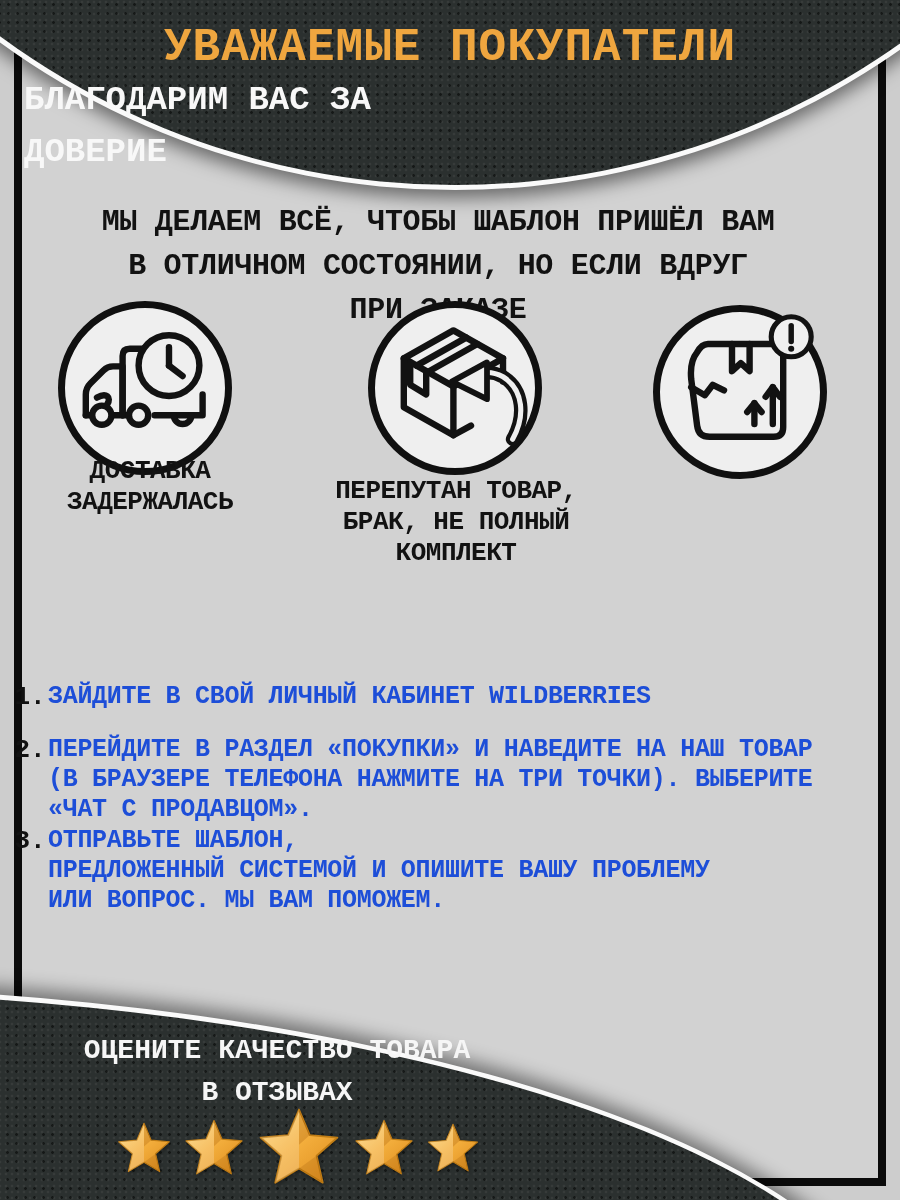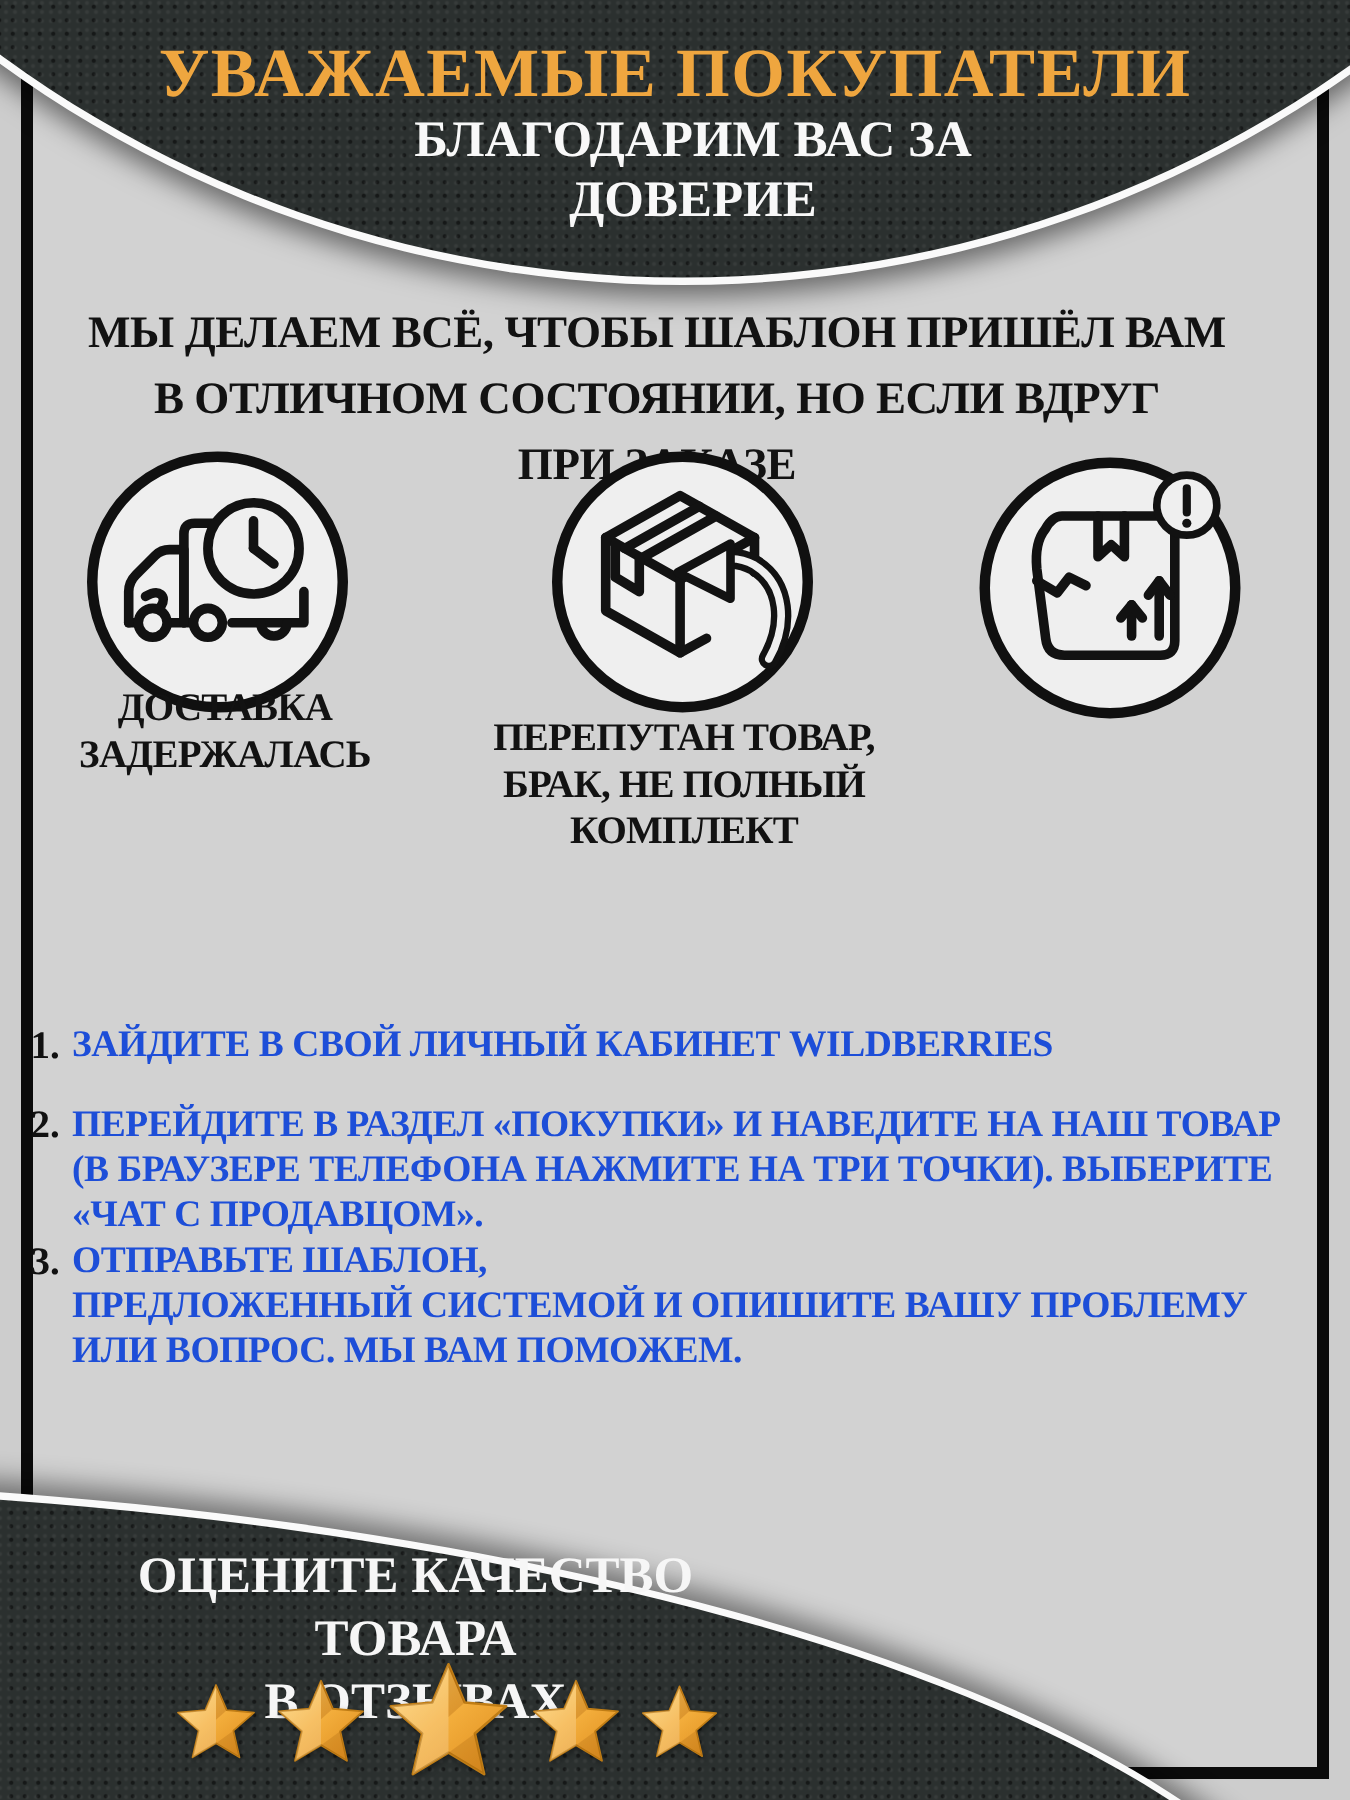--- a/index.html
+++ b/index.html
@@ -1,19 +1,19 @@
 <!DOCTYPE html>
 <html><head>
 <meta charset="utf-8">
 <style>
   html,body{margin:0;padding:0;background:#C6C6C6;}
   .canvas{
     position:relative;width:900px;height:1200px;overflow:hidden;
     background:#CDCDCD;
-    font-family:Liberation Serif, serif;font-weight:700;
+    font-family:Liberation Mono, monospace;font-weight:700;
   }
   
   .frame{
     position:absolute;left:14px;top:8px;width:872px;height:1178px;
     box-sizing:border-box;border:8px solid #0B0B0B;background:#D2D2D2;z-index:1;
   }
   
   .arc{
     position:absolute;border-radius:50%;
     background-color:#2B302F;
@@ -24,21 +24,21 @@
     border:5px solid #FAFAFA;z-index:2;
   }
   .arc-top{left:-310px;top:-1314px;width:1520px;height:1494px;box-shadow:0 8px 18px rgba(0,0,0,.5);}
   .arc-bottom{left:-1400px;top:986px;width:2300px;height:766px;box-shadow:0 -8px 18px rgba(0,0,0,.45);}
 
   .layer{position:absolute;inset:0;z-index:5;}
   .layer > *{position:absolute;}
   .prelines{white-space:pre-line;}
 
   .title{left:0;right:0;top:22px;text-align:center;color:#EFA63F;font-size:46px;letter-spacing:1px;}
-  .subtitle{left:24px;right:0;top:74px;text-align:center;color:#F8F8F8;font-size:34px;line-height:40px;}
+  .subtitle{left:24px;right:0;top:74px;color:#F8F8F8;font-size:34px;line-height:52px;}
 
   .intro{left:0;right:24px;top:200px;text-align:center;color:#121212;font-size:30px;line-height:44px;letter-spacing:-0.3px;}
 
   .circle{
     position:absolute;width:174px;height:174px;border-radius:50%;
     box-sizing:border-box;background:#EFEFEF;border:7px solid #101010;
   }
   .circle svg{position:absolute;inset:0;width:160px;height:160px;}
   .c1{left:58px;top:301px;}
   .c2{left:368px;top:301px;}
@@ -51,21 +51,21 @@
 
   .advice{left:0;right:40px;top:592px;text-align:center;color:#111;font-size:29px;line-height:31px;}
 
   .step{position:absolute;left:0;width:900px;}
   .step .num{position:absolute;left:12px;width:36px;text-align:center;font-size:26px;color:#111;}
   .step .txt{position:absolute;left:48px;width:812px;font-size:25px;line-height:30px;color:#1d4ed8;letter-spacing:-0.3px;}
   .st1{top:682px;}
   .st2{top:735px;}
   .st3{top:826px;}
 
-  .footer-heading{left:27px;top:1030px;width:500px;text-align:center;color:#F6F6F6;font-size:34px;line-height:42px;}
+  .footer-heading{left:27px;top:1030px;width:500px;text-align:center;color:#F6F6F6;font-size:28px;line-height:42px;}
 
   .stars{left:108px;top:1104px;width:380px;height:92px;display:flex;align-items:center;justify-content:center;gap:9px;}
   .star{display:block;filter:drop-shadow(1px 2px 2px rgba(0,0,0,.35));}
   .s1{width:58px;height:58px;}
   .s2{width:64px;height:64px;}
   .s3{width:88px;height:88px;}
   .s4{width:64px;height:64px;}
   .s5{width:56px;height:56px;}
 
   .lineart{fill:none;stroke:#121212;stroke-width:4;stroke-linecap:round;stroke-linejoin:round;}

